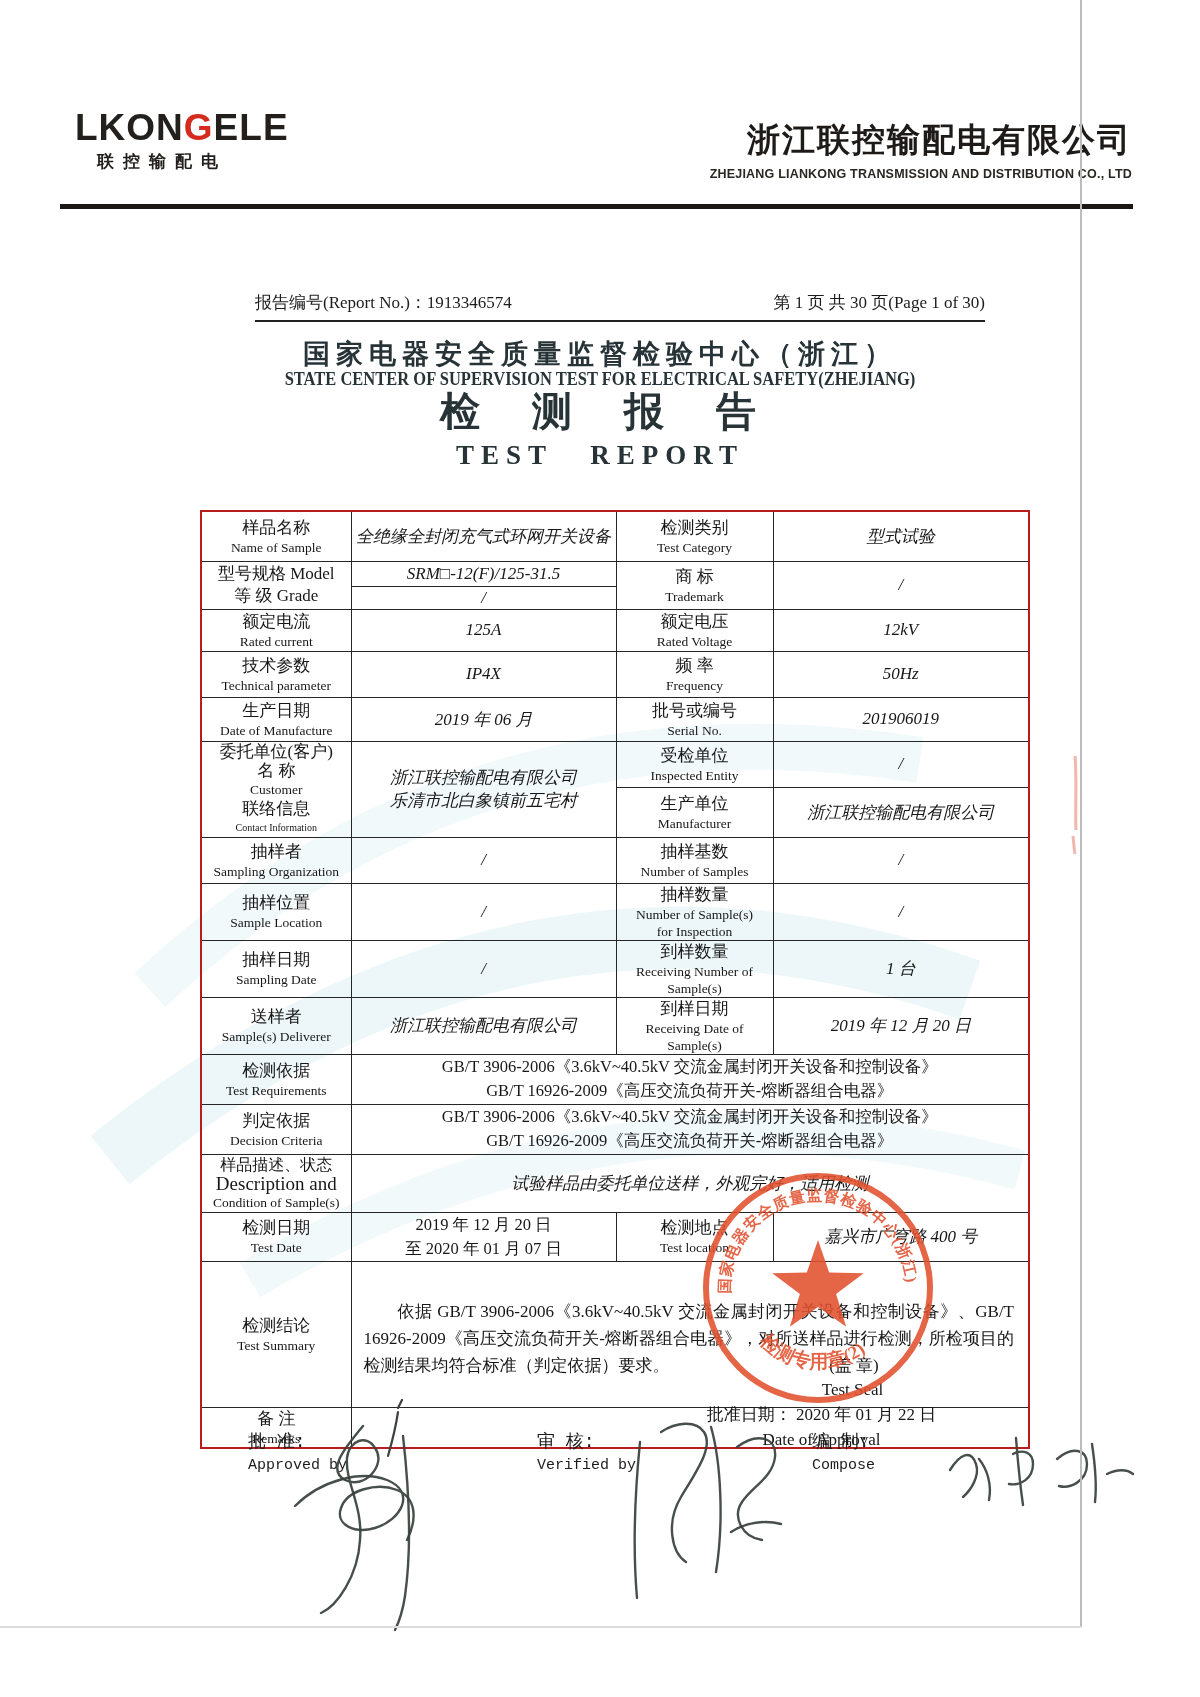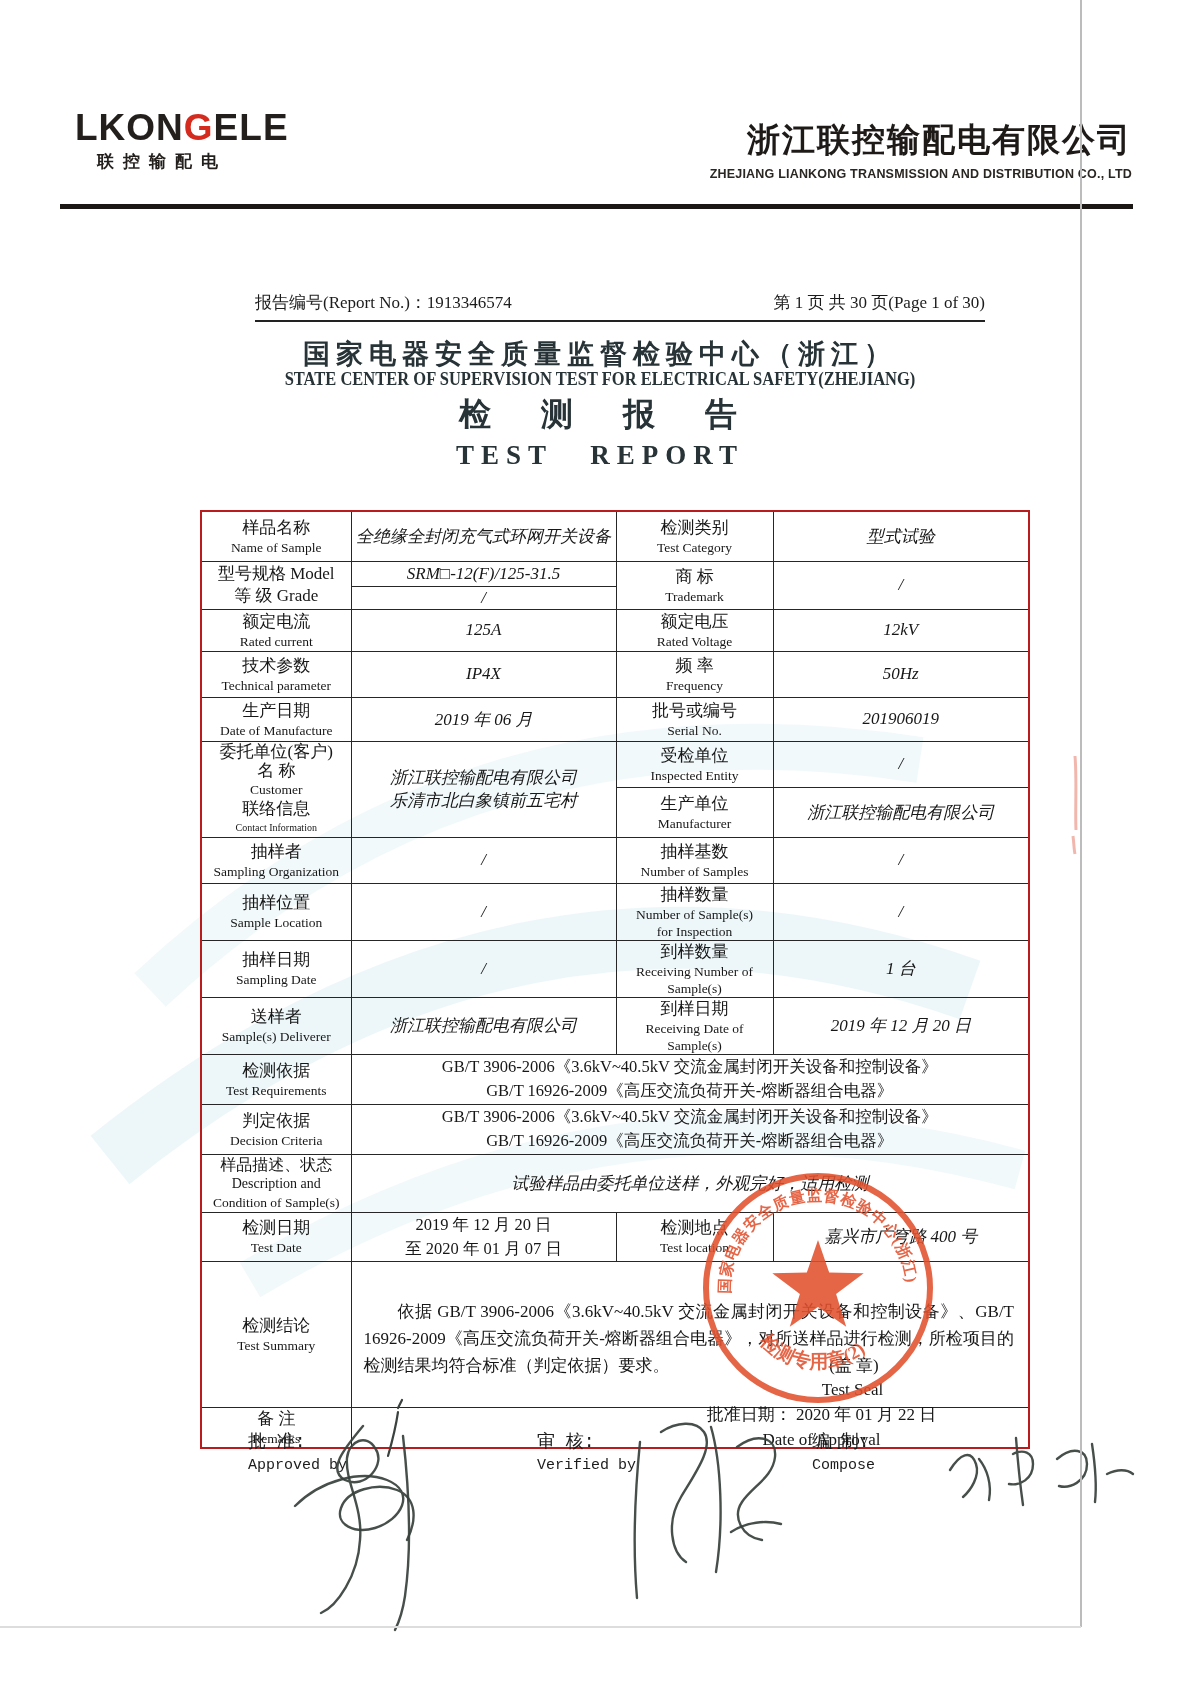--- a/index.html
+++ b/index.html
@@ -24,21 +24,21 @@
   .head-rule{left:60px;top:204px;width:1073px;height:5px;background:#1b1714;}
   
   .repline{left:255px;top:291px;width:730px;display:flex;justify-content:space-between;
     font-size:17px;}
   .repline-underline{left:255px;top:320px;width:730px;height:1.5px;background:#222;}
   
   .title-cn{left:0;top:336px;width:1200px;text-align:center;font-size:27px;font-weight:bold;
     color:#273337;letter-spacing:6px;}
   .title-en{left:0;top:369px;width:1200px;text-align:center;font-size:16.5px;font-weight:bold;
     color:#273337;letter-spacing:0px;transform:scaleY(1.15);}
-  .title-rep-cn{left:0;top:393px;width:1200px;text-align:center;font-size:32px;font-weight:bold;
+  .title-rep-cn{left:0;top:384px;width:1200px;text-align:center;font-size:40px;font-weight:bold;
     color:#273337;word-spacing:34px;letter-spacing:4px;}
   .title-rep-en{left:0;top:440px;width:1200px;text-align:center;font-size:27px;font-weight:bold;
     color:#273337;letter-spacing:7px;word-spacing:24px;}
   
   table.tbl{position:absolute;left:200px;top:510px;width:828px;border-collapse:collapse;
     table-layout:fixed;border:2px solid #b91c1c;}
   .tbl td{border:1px solid #262626;padding:0;vertical-align:middle;text-align:center;
     font-size:17px;color:#171717;}
   .lbl .cn{display:block;font-size:17px;line-height:22px;}
   .lbl .en{display:block;font-size:13.5px;line-height:17px;}
@@ -262,21 +262,21 @@
       <span class="en">Decision Criteria</span>
     </td>
     <td colspan="3">
       <span class="reqline">GB/T 3906-2006《3.6kV~40.5kV 交流金属封闭开关设备和控制设备》</span>
       <span class="reqline">GB/T 16926-2009《高压交流负荷开关-熔断器组合电器》</span>
     </td>
   </tr>
   <tr style="height:56px">
     <td class="lbl lines">
       <span style="font-size:16px">样品描述、状态</span>
-      <span style="font-size:14px">Description and</span>
+      <span style="font-size:19px">Description and</span>
       <span style="font-size:13.5px">Condition of Sample(s)</span>
     </td>
     <td colspan="3" class="val">试验样品由委托单位送样，外观完好，适用检测</td>
   </tr>
   <tr style="height:48px">
     <td class="lbl">
       <span class="cn">检测日期</span>
       <span class="en">Test Date</span>
     </td>
     <td>

